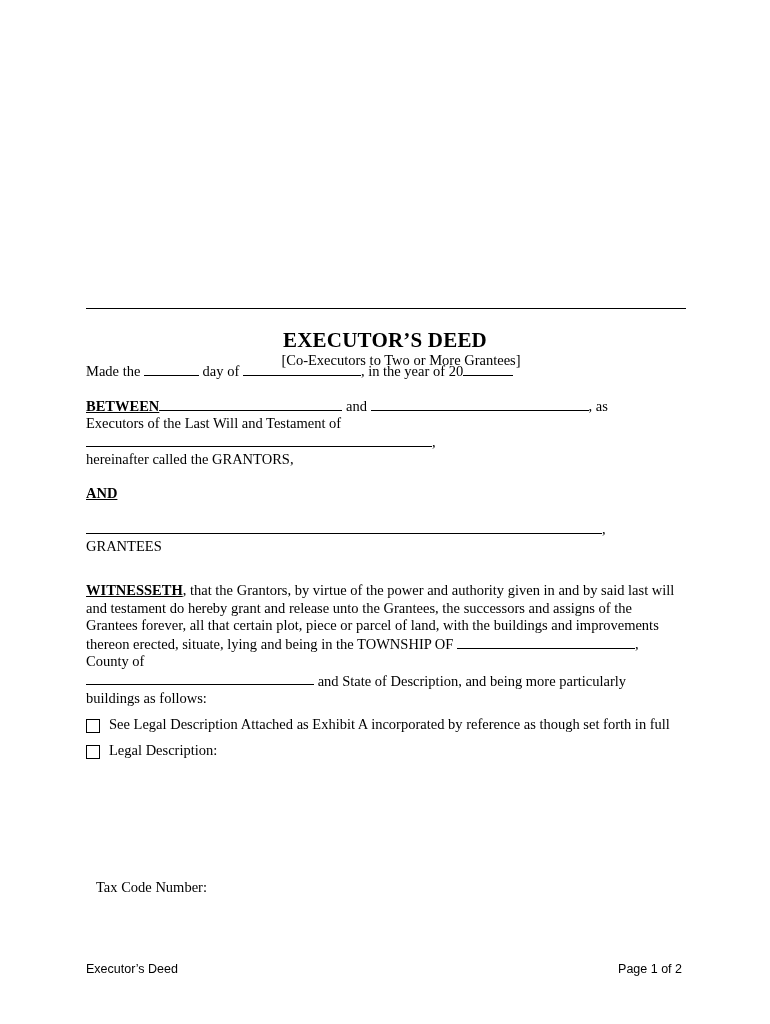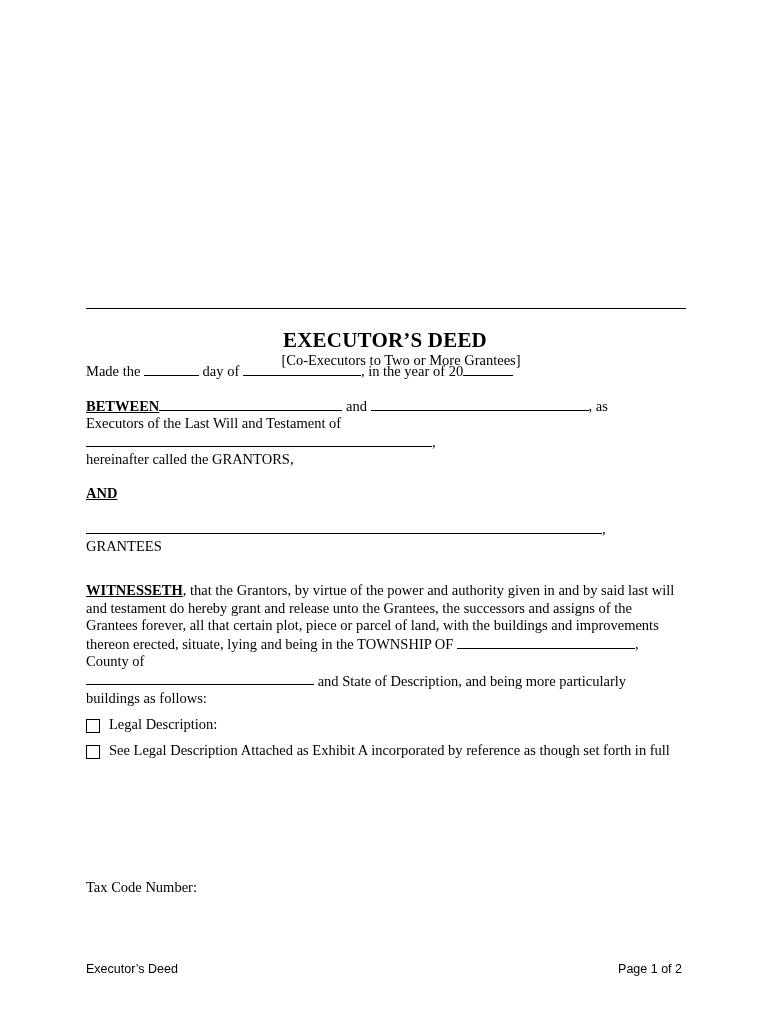--- a/index.html
+++ b/index.html
@@ -132,21 +132,21 @@
     background: #fff;
   }
   .check-label {
     font-size: 14.5px;
     line-height: 17px;
   }
 
   
   .tax-code {
     position: absolute;
-    left: 86px;
+    left: 96px;
     top: 879px;
     font-size: 14.5px;
   }
 
   
   .footer-left {
     position: absolute;
     left: 86px;
     top: 962px;
     font-size: 12.5px;
@@ -202,26 +202,26 @@
     <div class="spacer-sm"></div>
 
     <div class="para">
       <span class="b">WITNESSETH</span><span>, that the Grantors, by virtue of the power and authority given in and by said last will and testament do hereby grant and release unto the Grantees, the successors and assigns of the Grantees forever, all that certain plot, piece or parcel of land, with the buildings and improvements thereon erected, situate, lying and being in the TOWNSHIP OF </span><span class="blank" style="width:178px"></span><span>, County of</span><br>
       <span class="blank" style="width:228px"></span><span> and State of Description, and being more particularly</span><br>
       <span>buildings as follows:</span>
     </div>
 
     <div class="check-row">
       <span class="checkbox"></span>
-      <span class="check-label">Legal Description:</span>
+      <span class="check-label">See Legal Description Attached as Exhibit A incorporated by reference as though set forth in full</span>
     </div>
 
     <div class="check-row">
       <span class="checkbox"></span>
-      <span class="check-label">See Legal Description Attached as Exhibit A incorporated by reference as though set forth in full</span>
+      <span class="check-label">Legal Description:</span>
     </div>
 
   </div>
 
   <div class="tax-code">Tax Code Number:</div>
 
   <div class="footer-left">Executor’s Deed</div>
   <div class="footer-right">Page 1 of 2</div>
 
 </div>

